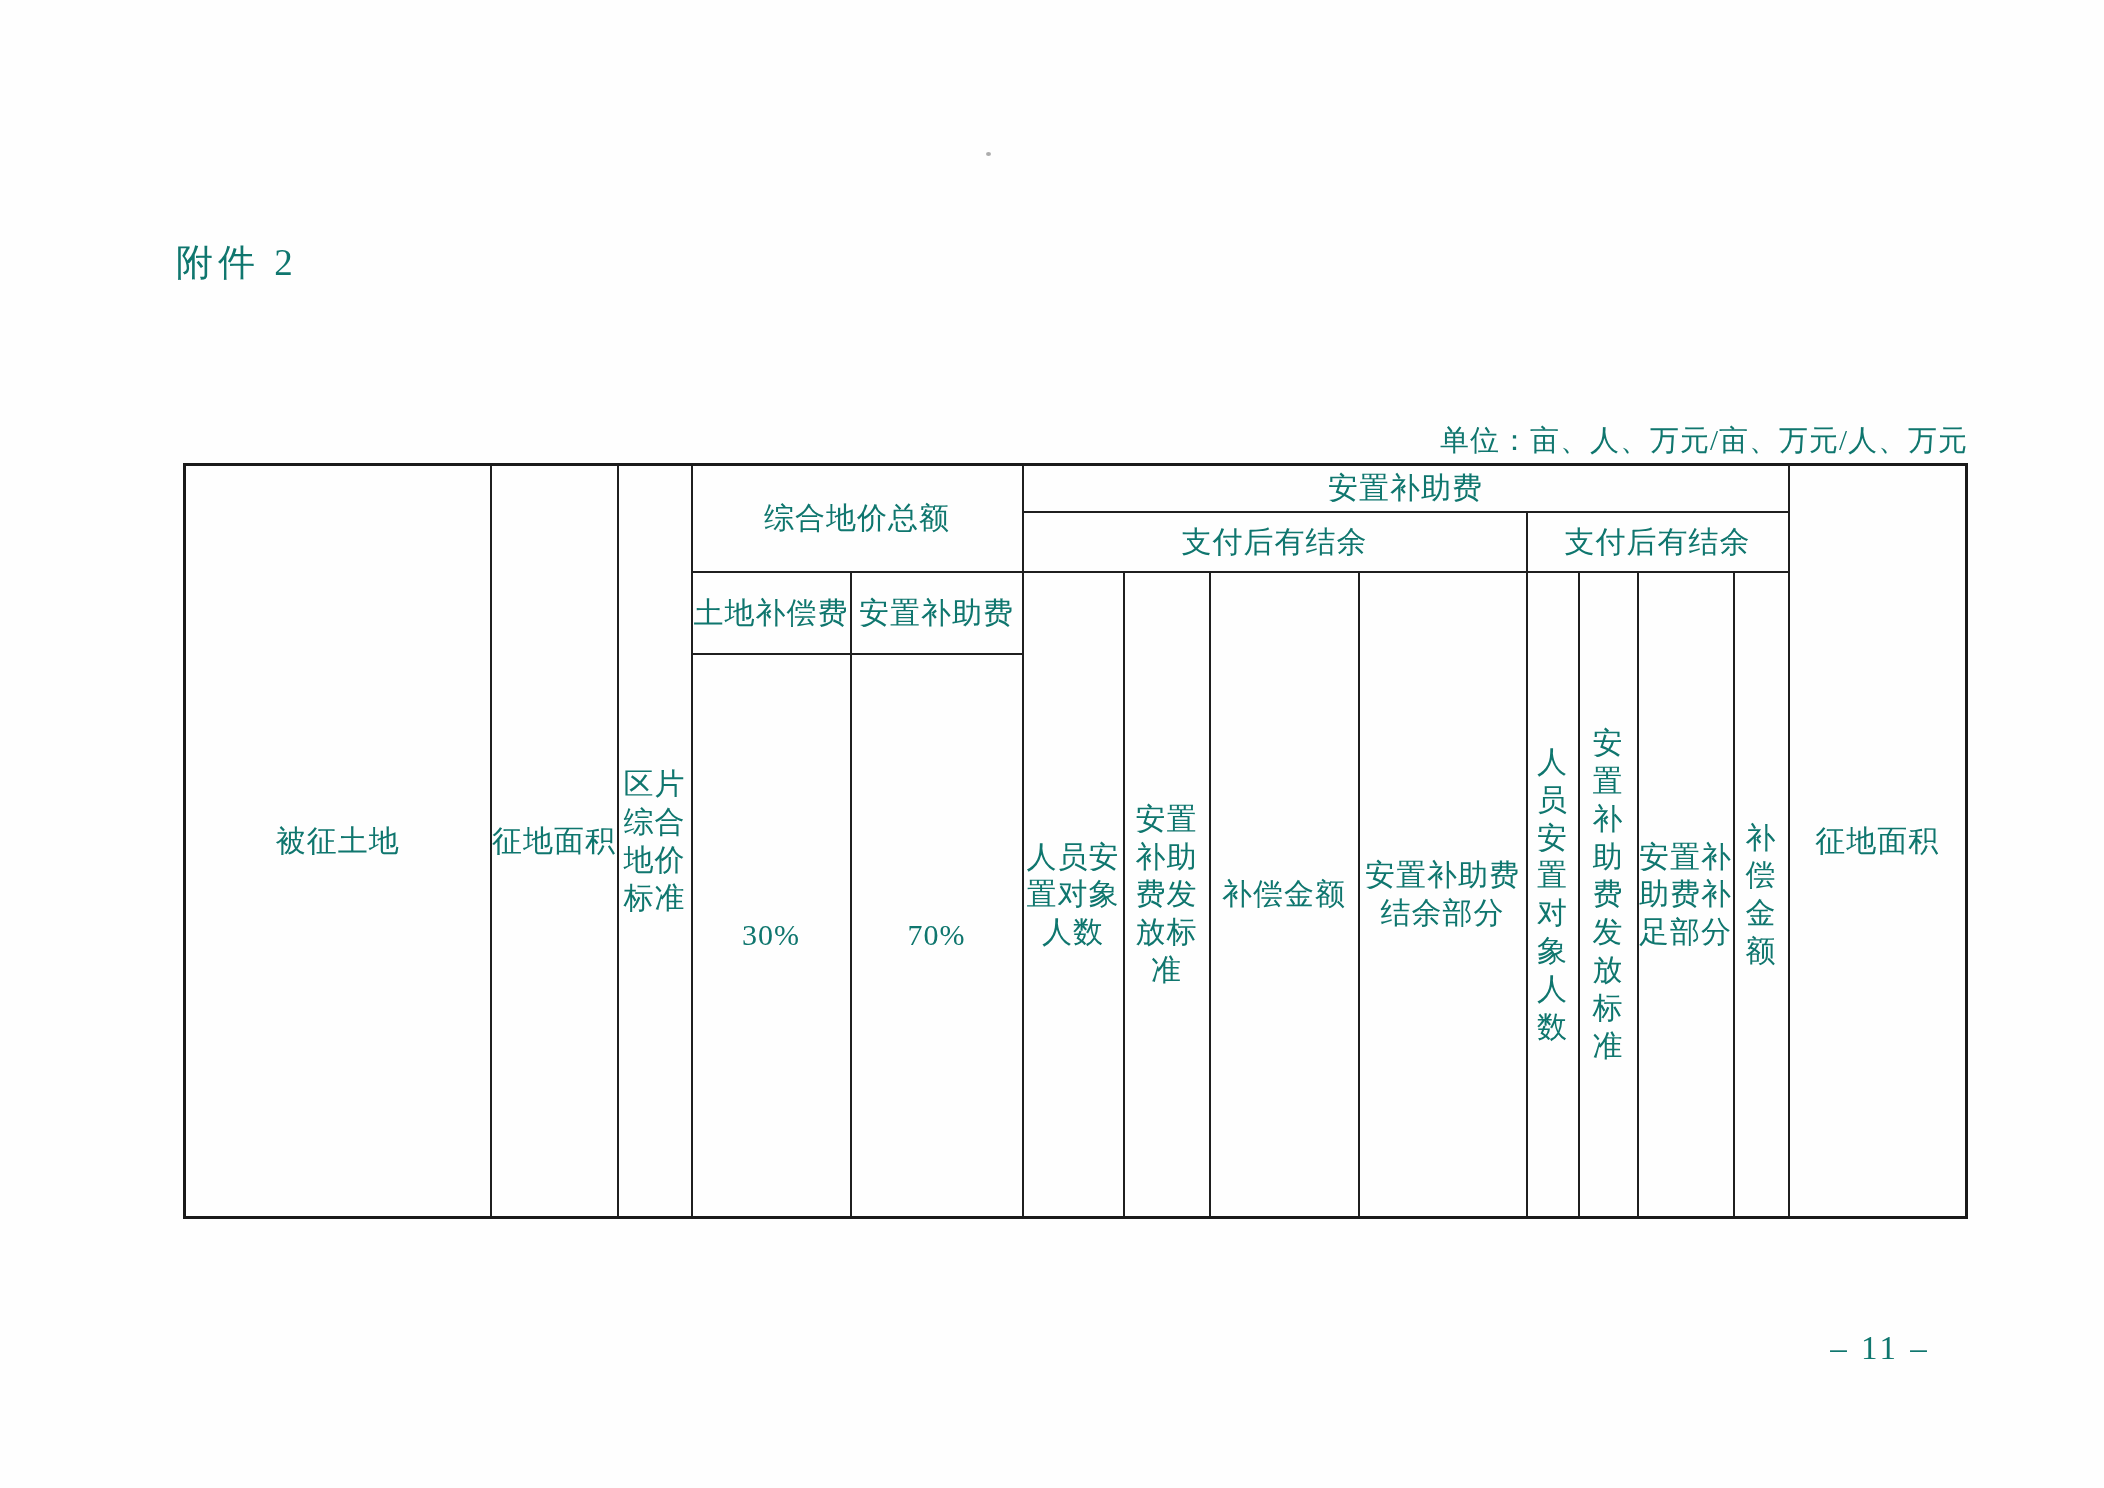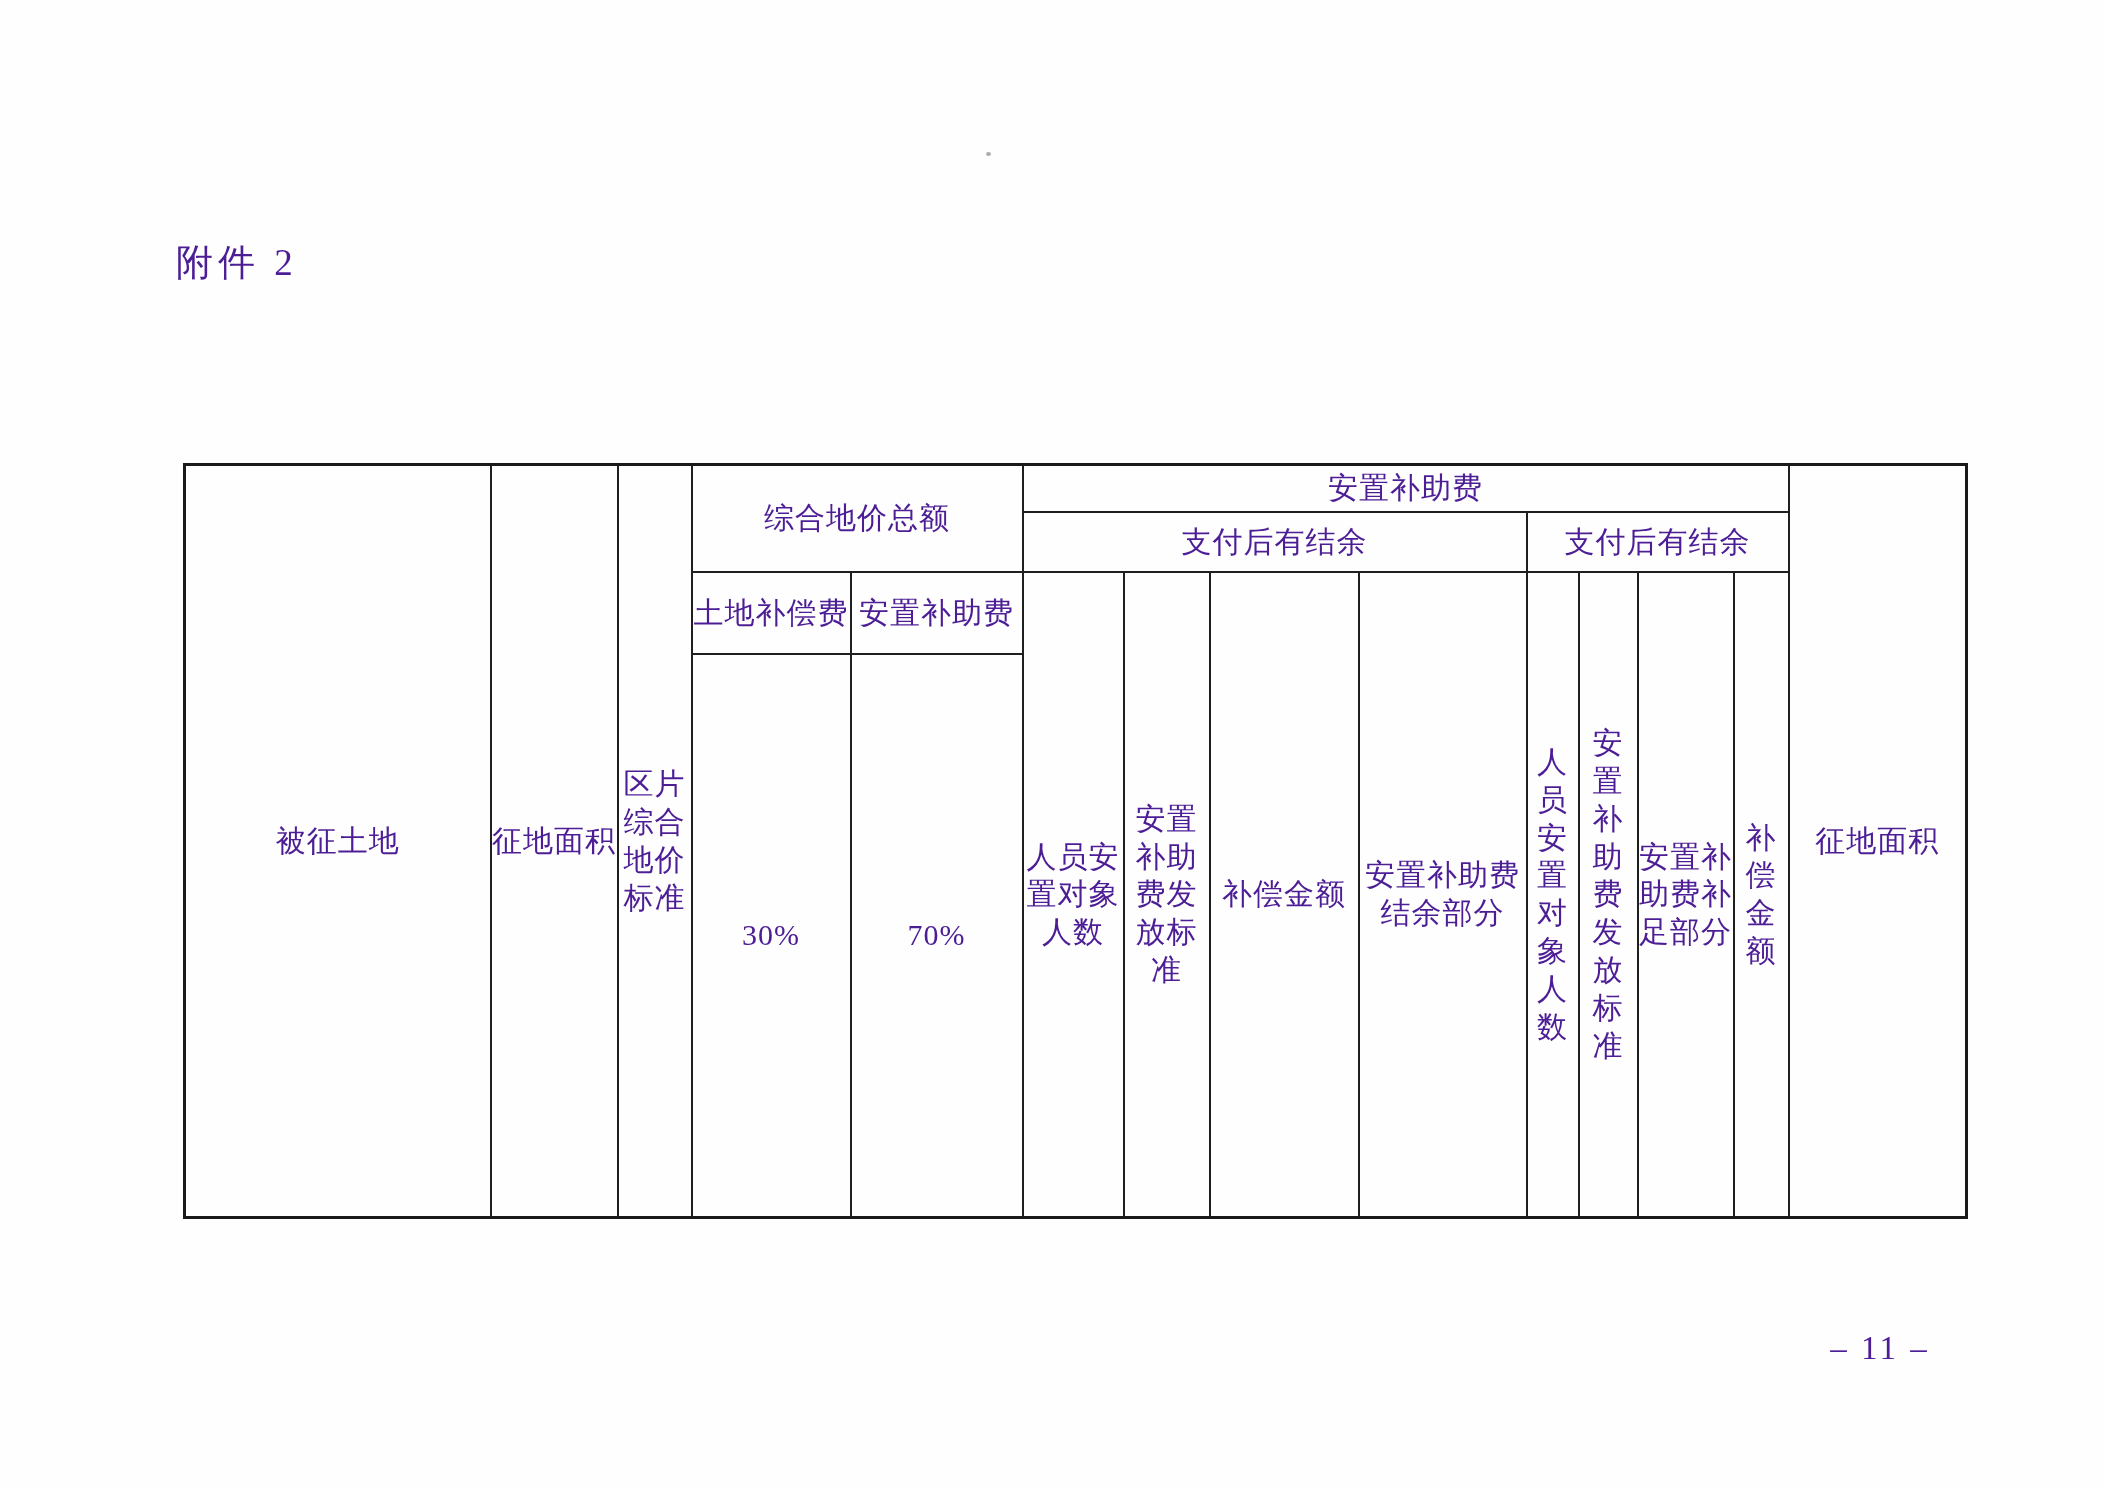--- a/index.html
+++ b/index.html
@@ -1,18 +1,18 @@
 <!DOCTYPE html>
 <html><head>
 <meta charset="utf-8">
 <style>
   html,body{margin:0;padding:0;background:#e8e8e8;}
   .page{
     position:relative;width:2104px;height:1488px;background:#fefefe;
-    font-family:"Liberation Serif","DejaVu Serif",serif;color:#4c1d95;
+    font-family:"Liberation Serif","DejaVu Serif",serif;color:#0f766e;
     overflow:hidden;
   }
   .attachment{
     position:absolute;left:176px;top:238px;font-size:37px;letter-spacing:5px;
   }
   .doc-title{
     position:absolute;left:0;top:330px;width:2104px;text-align:center;
     font-size:53px;font-weight:bold;letter-spacing:2px;margin:0;
   }
   .unit-note{
@@ -48,20 +48,21 @@
   }
 </style>
 </head>
 <body>
 
 <div class="page">
 
   <div class="attachment">附件 2</div>
 
 
+  <div class="unit-note">单位：亩、人、万元/亩、万元/人、万元</div>
 
   <table class="comp">
     <colgroup>
       <col style="width:306px">
         <col style="width:127px">
         <col style="width:74px">
       <col style="width:159px">
         <col style="width:172px">
         <col style="width:101px">
       <col style="width:86px">

